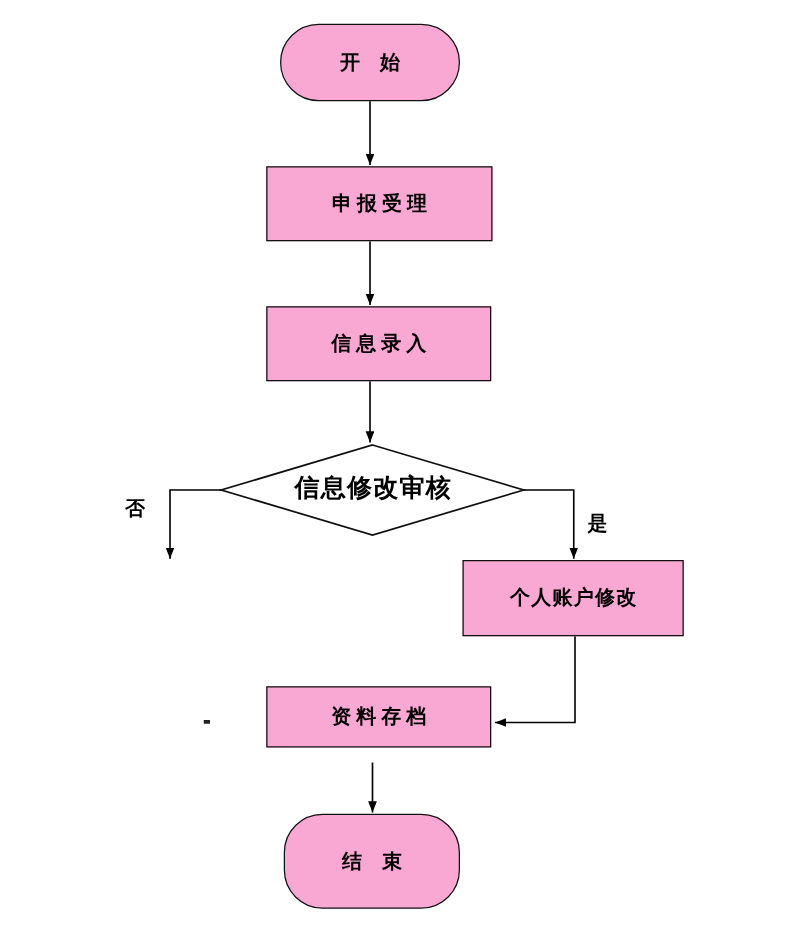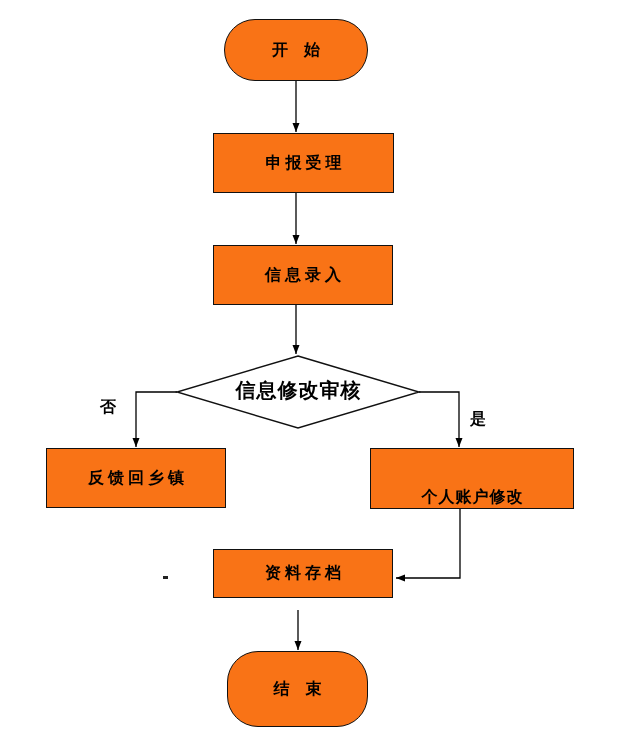--- a/index.html
+++ b/index.html
@@ -2,21 +2,21 @@
 <html><head>
 <meta charset="utf-8">
 <style>
   html,body{margin:0;padding:0;background:#fff;}
   .canvas{
     position:relative;width:631px;height:743px;background:#ffffff;
     font-family:"DejaVu Sans",sans-serif;overflow:hidden;
   }
   .wires{position:absolute;left:0;top:0;width:631px;height:743px;}
   .node{
-    position:absolute;background:#f97316;border:1.5px solid #111111;
+    position:absolute;background:#f9a8d4;border:1.5px solid #111111;
     display:flex;align-items:center;justify-content:center;
     font-weight:bold;font-size:16px;color:#000;box-sizing:border-box;
     white-space:nowrap;
   }
   .terminator{border-radius:31px;}
   .sp-wide{letter-spacing:16px;padding-left:16px;}
   .sp-proc{letter-spacing:4px;padding-left:4px;}
   .sp-tight{letter-spacing:1px;padding-left:1px;}
   .decision-label{
     position:absolute;left:177px;top:356px;width:242px;height:68px;
@@ -26,21 +26,21 @@
   .edge-label{
     position:absolute;font-weight:bold;font-size:16px;color:#000;
     width:24px;text-align:center;
   }
   .edge-label.no{left:96px;top:397px;}
   .edge-label.yes{left:466px;top:409px;}
   #n-start{left:224px;top:19px;width:144px;height:62px;}
   #n-declare{left:213px;top:133px;width:181px;height:60px;}
   #n-entry{left:213px;top:245px;width:180px;height:60px;}
   #n-feedback{left:46px;top:448px;width:180px;height:60px;}
-  #n-modify{left:370px;top:448px;width:204px;height:61px;align-items:flex-end;}
+  #n-modify{left:370px;top:448px;width:177px;height:61px;}
   #n-archive{left:213px;top:549px;width:180px;height:49px;}
   #n-end{left:227px;top:651px;width:141px;height:76px;}
 </style>
 </head>
 <body>
 
 <div class="canvas">
 
   <svg class="wires" viewBox="0 0 631 743" xmlns="http://www.w3.org/2000/svg">
     <defs>
@@ -77,23 +77,20 @@
   </div>
 
   <div class="node" id="n-declare">
     <span class="sp-proc">申报受理</span>
   </div>
 
   <div class="decision-label">
     <span class="sp-tight">信息修改审核</span>
   </div>
 
-  <div class="node" id="n-feedback">
-    <span class="sp-proc">反馈回乡镇</span>
-  </div>
 
   <div class="node" id="n-modify">
     <span class="sp-tight">个人账户修改</span>
   </div>
 
   <div class="node" id="n-archive">
     <span class="sp-proc">资料存档</span>
   </div>
 
   <div class="node terminator" id="n-end">

